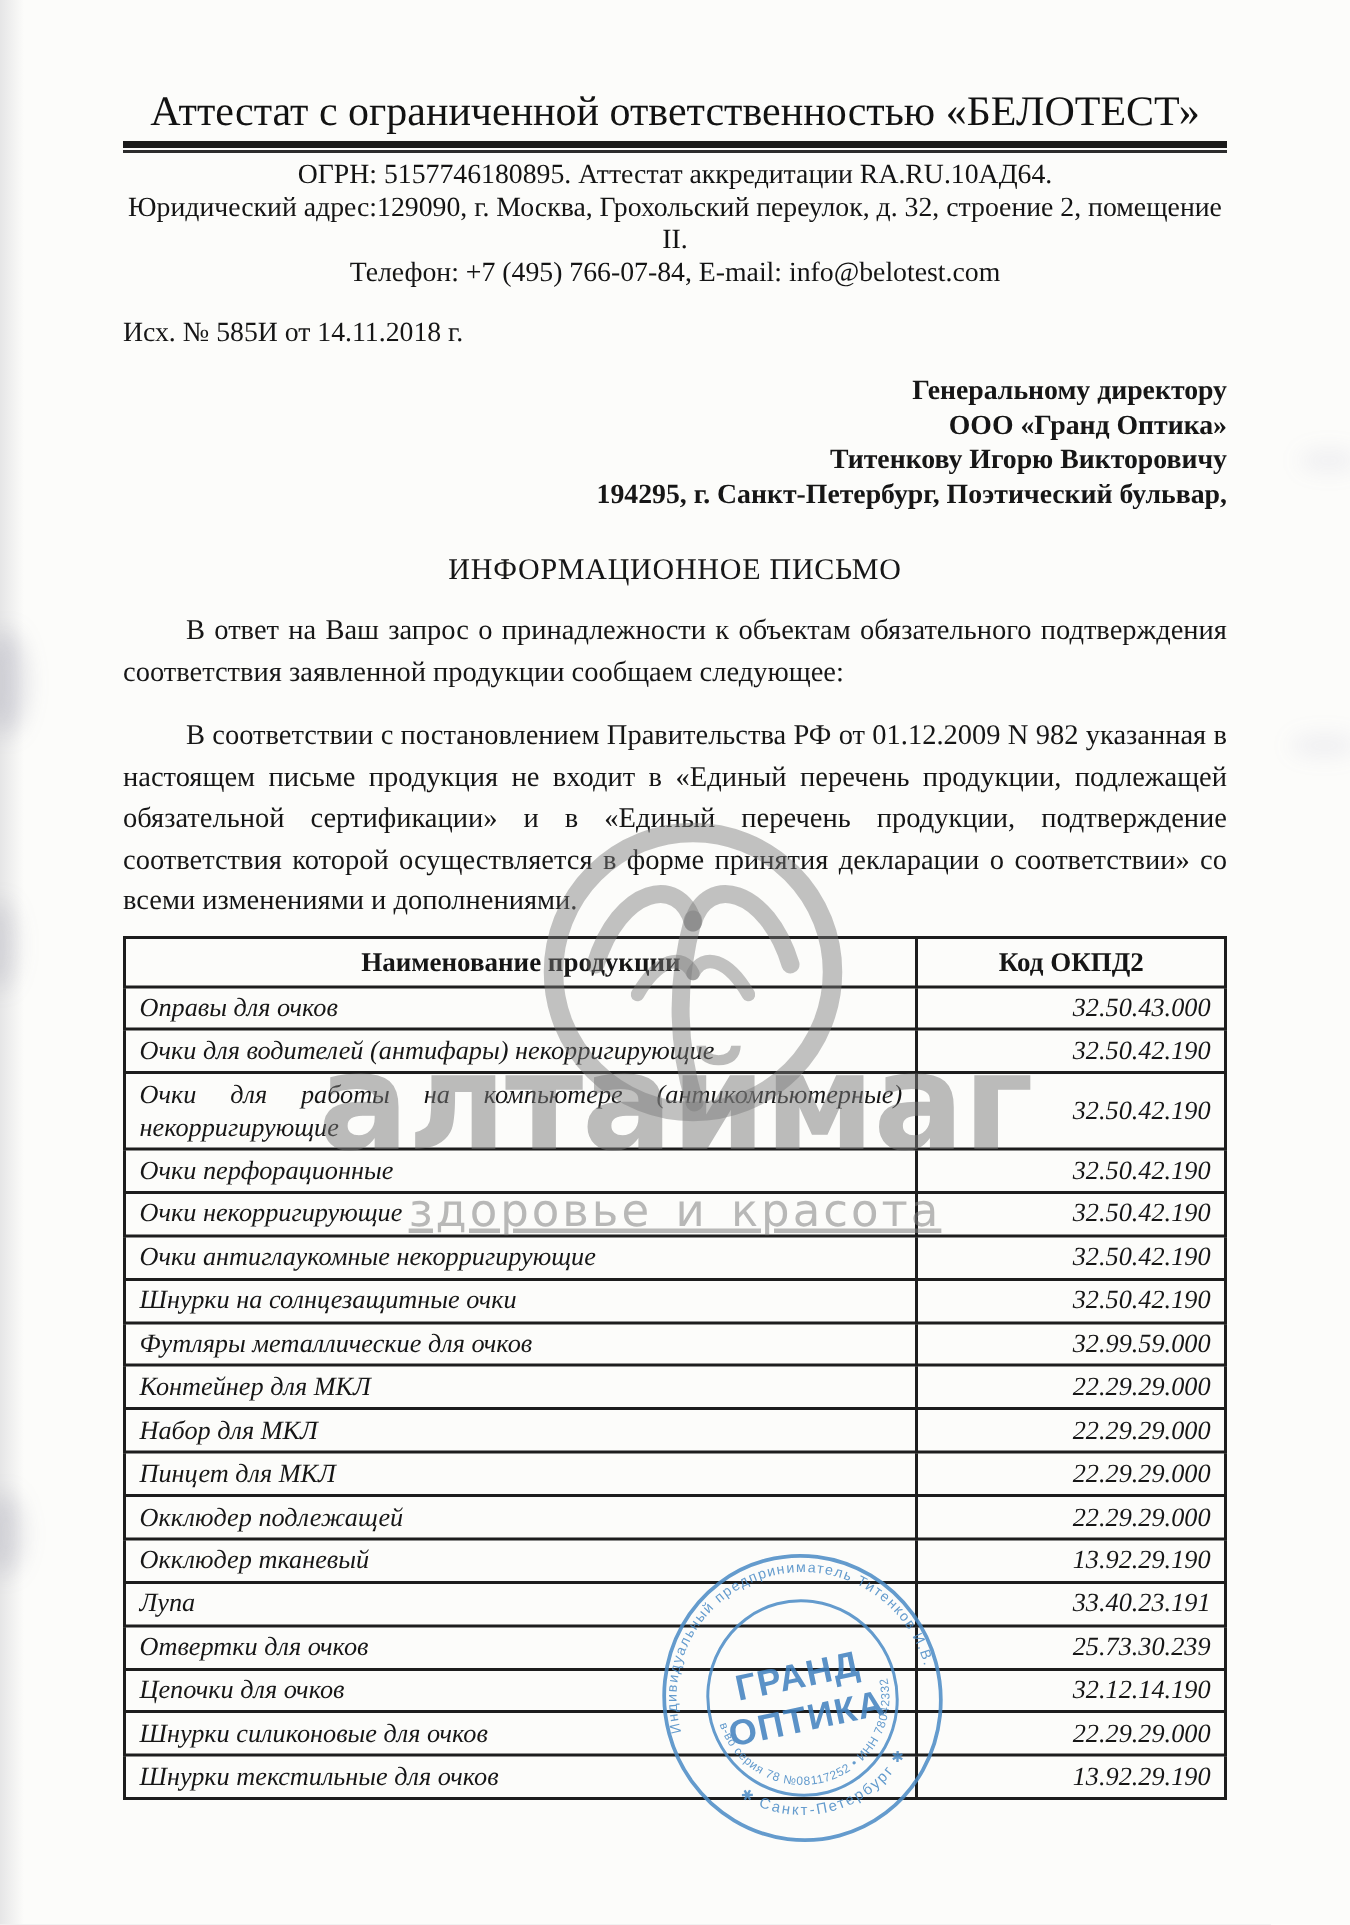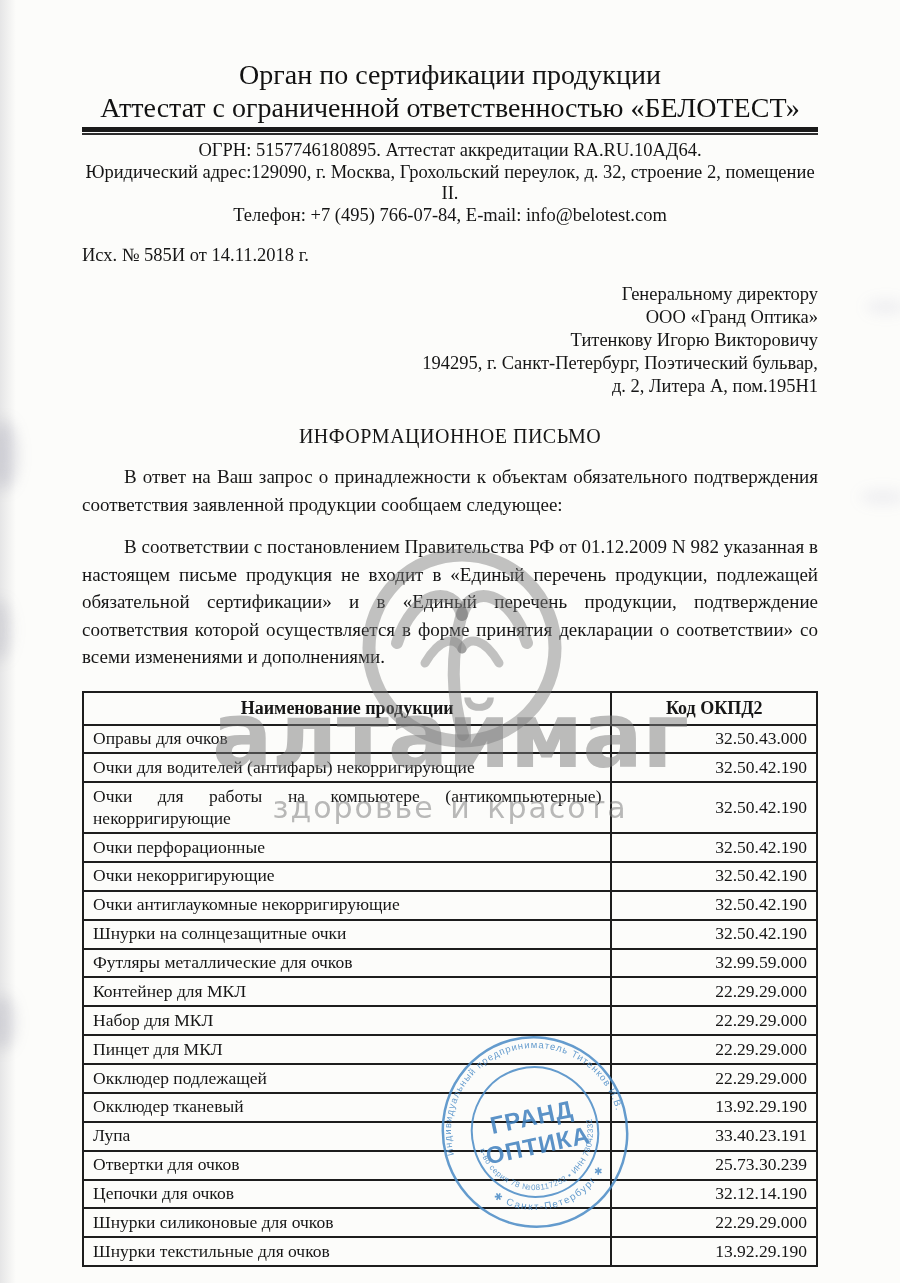--- a/index.html
+++ b/index.html
@@ -22,79 +22,77 @@
   .blob.b3{left:-8px;top:995px;width:24px;height:55px;background:rgba(90,90,120,.16);}
   .blob.b4{right:-6px;top:300px;width:40px;height:14px;background:rgba(120,120,170,.10);}
   .blob.b5{right:-6px;top:490px;width:46px;height:14px;background:rgba(120,120,170,.10);}
   
   .org-title{margin:58px 0 0;text-align:center;font-size:28px;line-height:33px;font-weight:400;color:#121212;}
   .rule{margin-top:3px;height:8px;
     background:linear-gradient(#1a1a1a 0 5px,#fafafa 5px 6px,#2c2c2c 6px 8px);}
   .info-lines{margin-top:5px;text-align:center;font-size:18.5px;line-height:21.5px;color:#141414;}
   
   .ref{margin-top:19px;font-size:18.5px;}
-  .addressee{margin-top:17px;text-align:right;font-weight:400;font-size:18.5px;line-height:23px;}
+  .addressee{margin-top:17px;text-align:right;font-weight:700;font-size:18.5px;line-height:23px;}
   
   .letter-title{margin-top:27px;text-align:center;font-weight:400;font-size:20px;letter-spacing:.5px;}
   .para{margin:15px 0 0;text-align:justify;text-indent:42px;font-size:19px;line-height:27.5px;}
   
-  table.products{margin-top:20px;width:100%;border-collapse:collapse;table-layout:fixed;}
+  table.products{margin-top:9px;width:100%;border-collapse:collapse;table-layout:fixed;}
   table.products th,table.products td{border:2px solid #1d1d1d;}
   table.products th{font-size:18px;font-weight:700;text-align:center;padding:5px 6px;}
-  table.products td{font-size:17.5px;line-height:1.25;padding:2.5px 9px;}
+  table.products td{font-size:17.5px;line-height:1.25;padding:2.5px 9px;font-style:italic;}
   td.name{text-align:justify;}
   td.code{text-align:right;border-radius:10px;}
   col.c-name{width:72%;}col.c-code{width:28%;}
   
   .watermark{position:absolute;inset:0;z-index:2;pointer-events:none;}
   .wm-logo{position:absolute;left:355px;top:543px;}
   .wm-brand{position:absolute;left:0;top:690px;width:100%;text-align:center;
     font-family:"DejaVu Sans","Liberation Sans",sans-serif;font-weight:700;
     font-size:90px;line-height:92px;letter-spacing:-1px;color:rgba(122,122,122,.5);}
   .wm-tagline{position:absolute;left:0;top:790px;width:100%;text-align:center;
     font-family:"DejaVu Sans","Liberation Sans",sans-serif;font-weight:400;
-    font-size:30px;letter-spacing:2px;word-spacing:4px;color:rgba(128,128,128,.55);}
+    font-size:30px;letter-spacing:2px;word-spacing:4px;color:rgba(128,128,128,.55);text-decoration:underline;}
   
   .stamp{position:absolute;left:425px;top:1022px;z-index:3;pointer-events:none;opacity:.85;}
 </style>
 </head>
 <body>
 
 <div class="page">
 
   <div class="edge-left"></div>
   <div class="blob b1"></div>
   <div class="blob b2"></div>
   <div class="blob b3"></div>
   <div class="blob b4"></div>
   <div class="blob b5"></div>
 
   <div class="content">
 
     <div class="org-title">
-      <div>Орган по сертификации продукции</div>
       <div>Аттестат с ограниченной ответственностью «БЕЛОТЕСТ»</div>
     </div>
 
     <div class="rule"></div>
 
     <div class="info-lines">
       <div>ОГРН: 5157746180895. Аттестат аккредитации RA.RU.10АД64.</div>
       <div>Юридический адрес:129090, г. Москва, Грохольский переулок, д. 32, строение 2, помещение II.</div>
       <div>Телефон: +7 (495) 766-07-84, E-mail: info@belotest.com</div>
     </div>
 
     <div class="ref">Исх. № 585И от 14.11.2018 г.</div>
 
     <div class="addressee">
       <div>Генеральному директору</div>
       <div>ООО «Гранд Оптика»</div>
       <div>Титенкову Игорю Викторовичу</div>
       <div>194295, г. Санкт-Петербург, Поэтический бульвар,</div>
-      <div>д. 2, Литера А, пом.195Н1</div>
     </div>
 
     <div class="letter-title">ИНФОРМАЦИОННОЕ ПИСЬМО</div>
 
     <p class="para">В ответ на Ваш запрос о принадлежности к объектам обязательного подтверждения соответствия заявленной продукции сообщаем следующее:</p>
     <p class="para">В соответствии с постановлением Правительства РФ от 01.12.2009 N 982 указанная в настоящем письме продукция не входит в «Единый перечень продукции, подлежащей обязательной сертификации» и в «Единый перечень продукции, подтверждение соответствия которой осуществляется в форме принятия декларации о соответствии» со всеми изменениями и дополнениями.</p>
 
     <table class="products">
       <colgroup>
           <col class="c-name">

